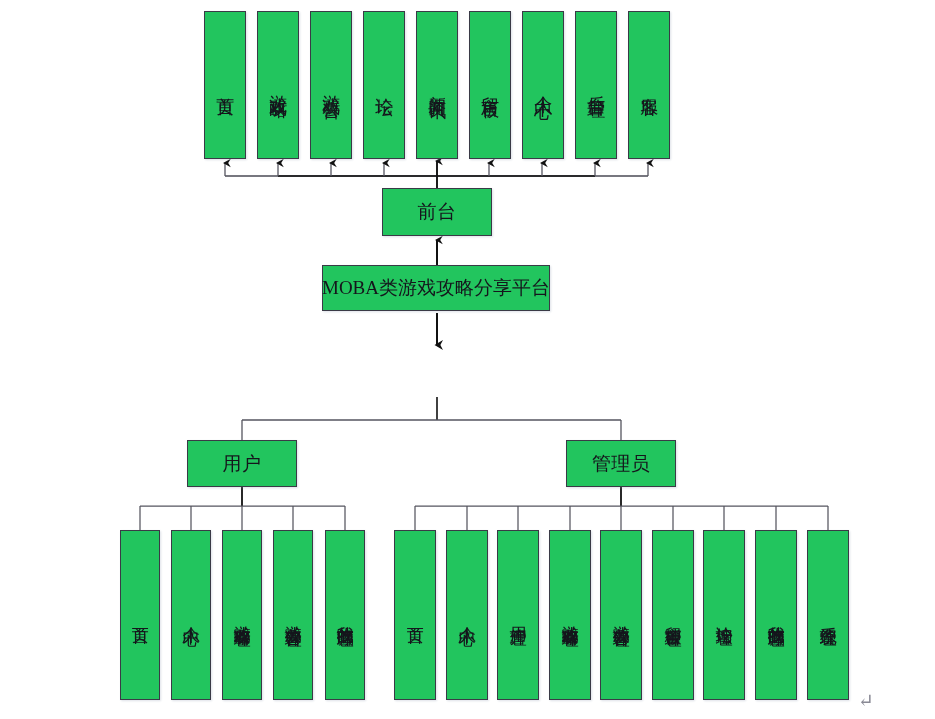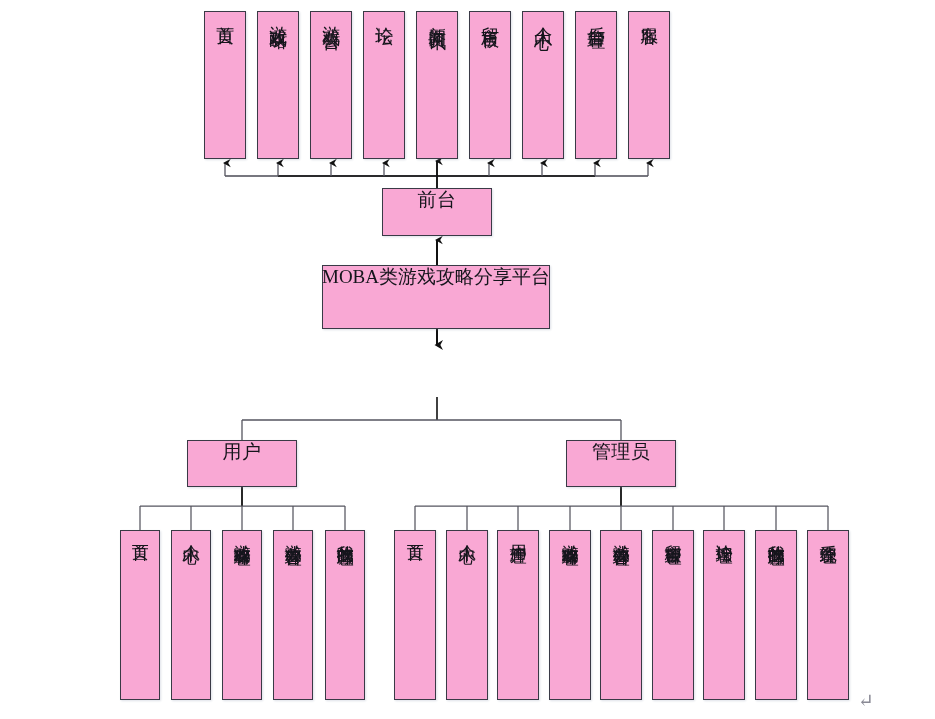--- a/index.html
+++ b/index.html
@@ -24,24 +24,24 @@
     left: 0;
     top: 0;
     width: 935px;
     height: 719px;
     pointer-events: none;
   }
   .node {
     position: absolute;
     box-sizing: border-box;
     border: 1px solid #3a3a46;
-    background: #f9a8d4;
+    background: #22c55e;
     box-shadow: 1px 1px 2px rgba(140,150,175,0.28);
     display: flex;
-    align-items: flex-start;
+    align-items: center;
     justify-content: center;
     text-align: center;
     z-index: 2;
   }
   .node .lbl {
     display: block;
     line-height: 1.14;
     letter-spacing: 0.4px;
     color: #15151c;
   }
@@ -185,21 +185,21 @@
     <span class="lbl">后台管理</span>
   </div>
   <div class="node v" style="left:628px; top:11px; width:42px; height:148px;">
     <span class="lbl">客服</span>
   </div>
 
   <div class="node h" style="left:382px; top:188px; width:110px; height:48px;">
     <span class="lbl">前台</span>
   </div>
 
-  <div class="node h wide" style="left:322px; top:265px; width:228px; height:64px;">
+  <div class="node h wide" style="left:322px; top:265px; width:228px; height:46px;">
     <span class="lbl">MOBA类游戏攻略分享平台</span>
   </div>
 
 
   <div class="node h" style="left:187px; top:440px; width:110px; height:47px;">
     <span class="lbl">用户</span>
   </div>
   <div class="node h" style="left:566px; top:440px; width:110px; height:47px;">
     <span class="lbl">管理员</span>
   </div>

